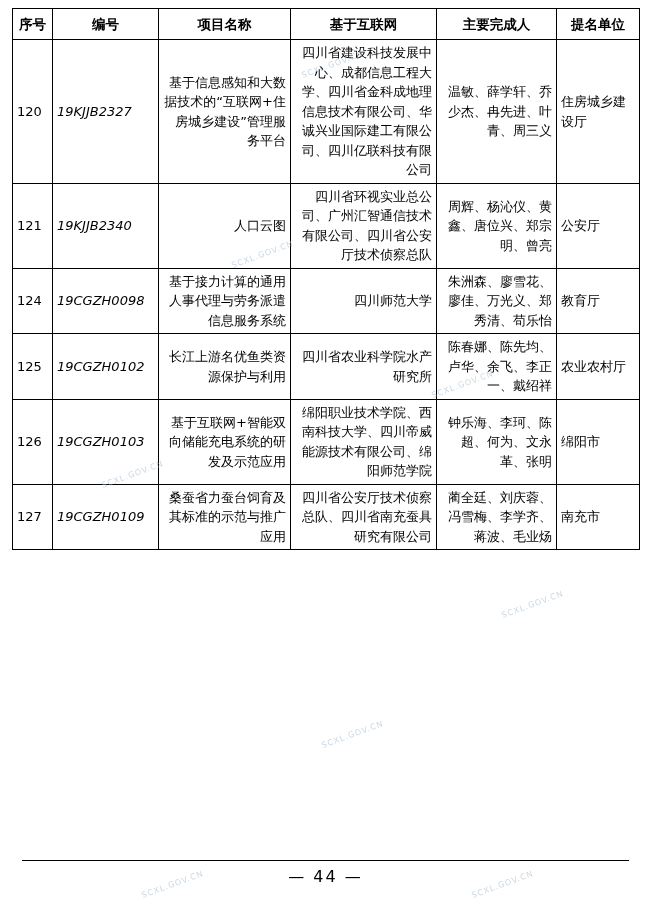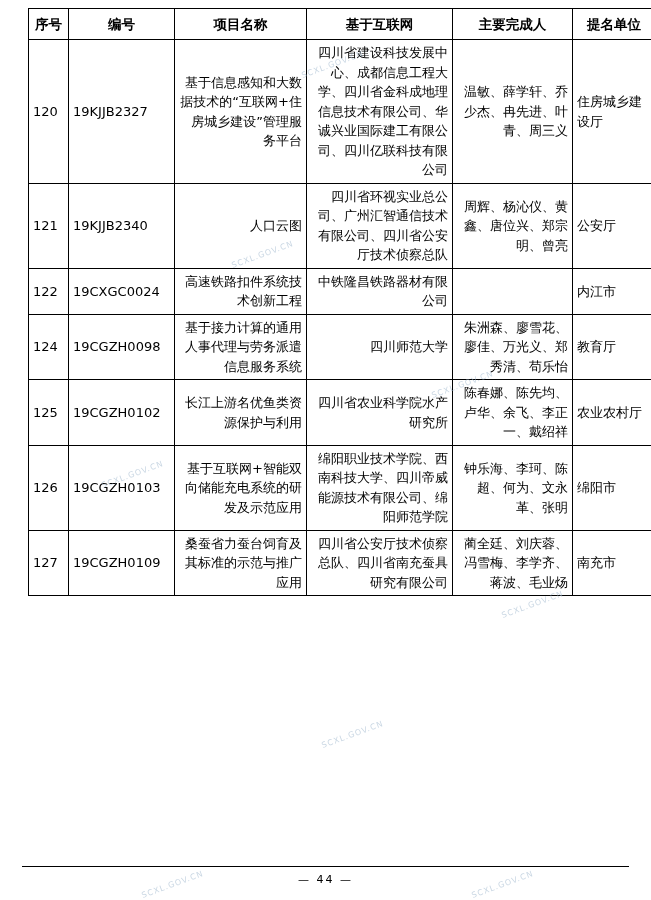--- a/index.html
+++ b/index.html
@@ -13,21 +13,21 @@
     font-family: "DejaVu Sans", sans-serif;
     color: #000000;
     position: relative;
     overflow: hidden;
   }
   .page {
     position: relative;
     width: 651px;
     height: 900px;
     box-sizing: border-box;
-    padding: 8px 12px 0 28px;
+    padding: 8px 12px 0 12px;
   }
   table.award-table {
     border-collapse: collapse;
     width: 627px;
     table-layout: fixed;
     font-size: 13px;
     line-height: 1.5;
   }
   table.award-table th,
   table.award-table td {
@@ -46,41 +46,41 @@
   col.c-code { width: 106px; }
   col.c-name { width: 132px; }
   col.c-org { width: 146px; }
   col.c-people { width: 120px; }
   col.c-nom { width: 83px; }
 
   td.seq, td.code {
     text-align: left;
     white-space: nowrap;
   }
-  td.code { letter-spacing: 0px; }
+  td.code { letter-spacing: 0px; font-style: italic; }
   td.name, td.org, td.people {
     text-align: right;
   }
   td.nom {
     text-align: left;
   }
   .footer {
     position: absolute;
     left: 0;
     right: 0;
     bottom: 14px;
     text-align: center;
   }
   .footer-line {
     border-top: 1px solid #000000;
     margin: 0 22px 6px 22px;
     height: 0;
   }
   .page-num {
-    font-size: 11px;
+    font-size: 16px;
     letter-spacing: 2px;
   }
   
   .wm {
     position: absolute;
     font-size: 8px;
     color: #9fb7cd;
     opacity: 0.55;
     transform: rotate(-20deg);
     letter-spacing: 1px;
@@ -123,28 +123,20 @@
       </tr>
       <tr>
         <td class="seq">121</td>
         <td class="code">19KJJB2340</td>
         <td class="name">人口云图</td>
         <td class="org">四川省环视实业总公司、广州汇智通信技术有限公司、四川省公安厅技术侦察总队</td>
         <td class="people">周辉、杨沁仪、黄鑫、唐位兴、郑宗明、曾亮</td>
         <td class="nom">公安厅</td>
       </tr>
       <tr>
-        <td class="seq">122</td>
-        <td class="code">19CXGC0024</td>
-        <td class="name">高速铁路扣件系统技术创新工程</td>
-        <td class="org">中铁隆昌铁路器材有限公司</td>
-        <td class="people"></td>
-        <td class="nom">内江市</td>
-      </tr>
-      <tr>
         <td class="seq">124</td>
         <td class="code">19CGZH0098</td>
         <td class="name">基于接力计算的通用人事代理与劳务派遣信息服务系统</td>
         <td class="org">四川师范大学</td>
         <td class="people">朱洲森、廖雪花、廖佳、万光义、郑秀清、苟乐怡</td>
         <td class="nom">教育厅</td>
       </tr>
       <tr>
         <td class="seq">125</td>
         <td class="code">19CGZH0102</td>

